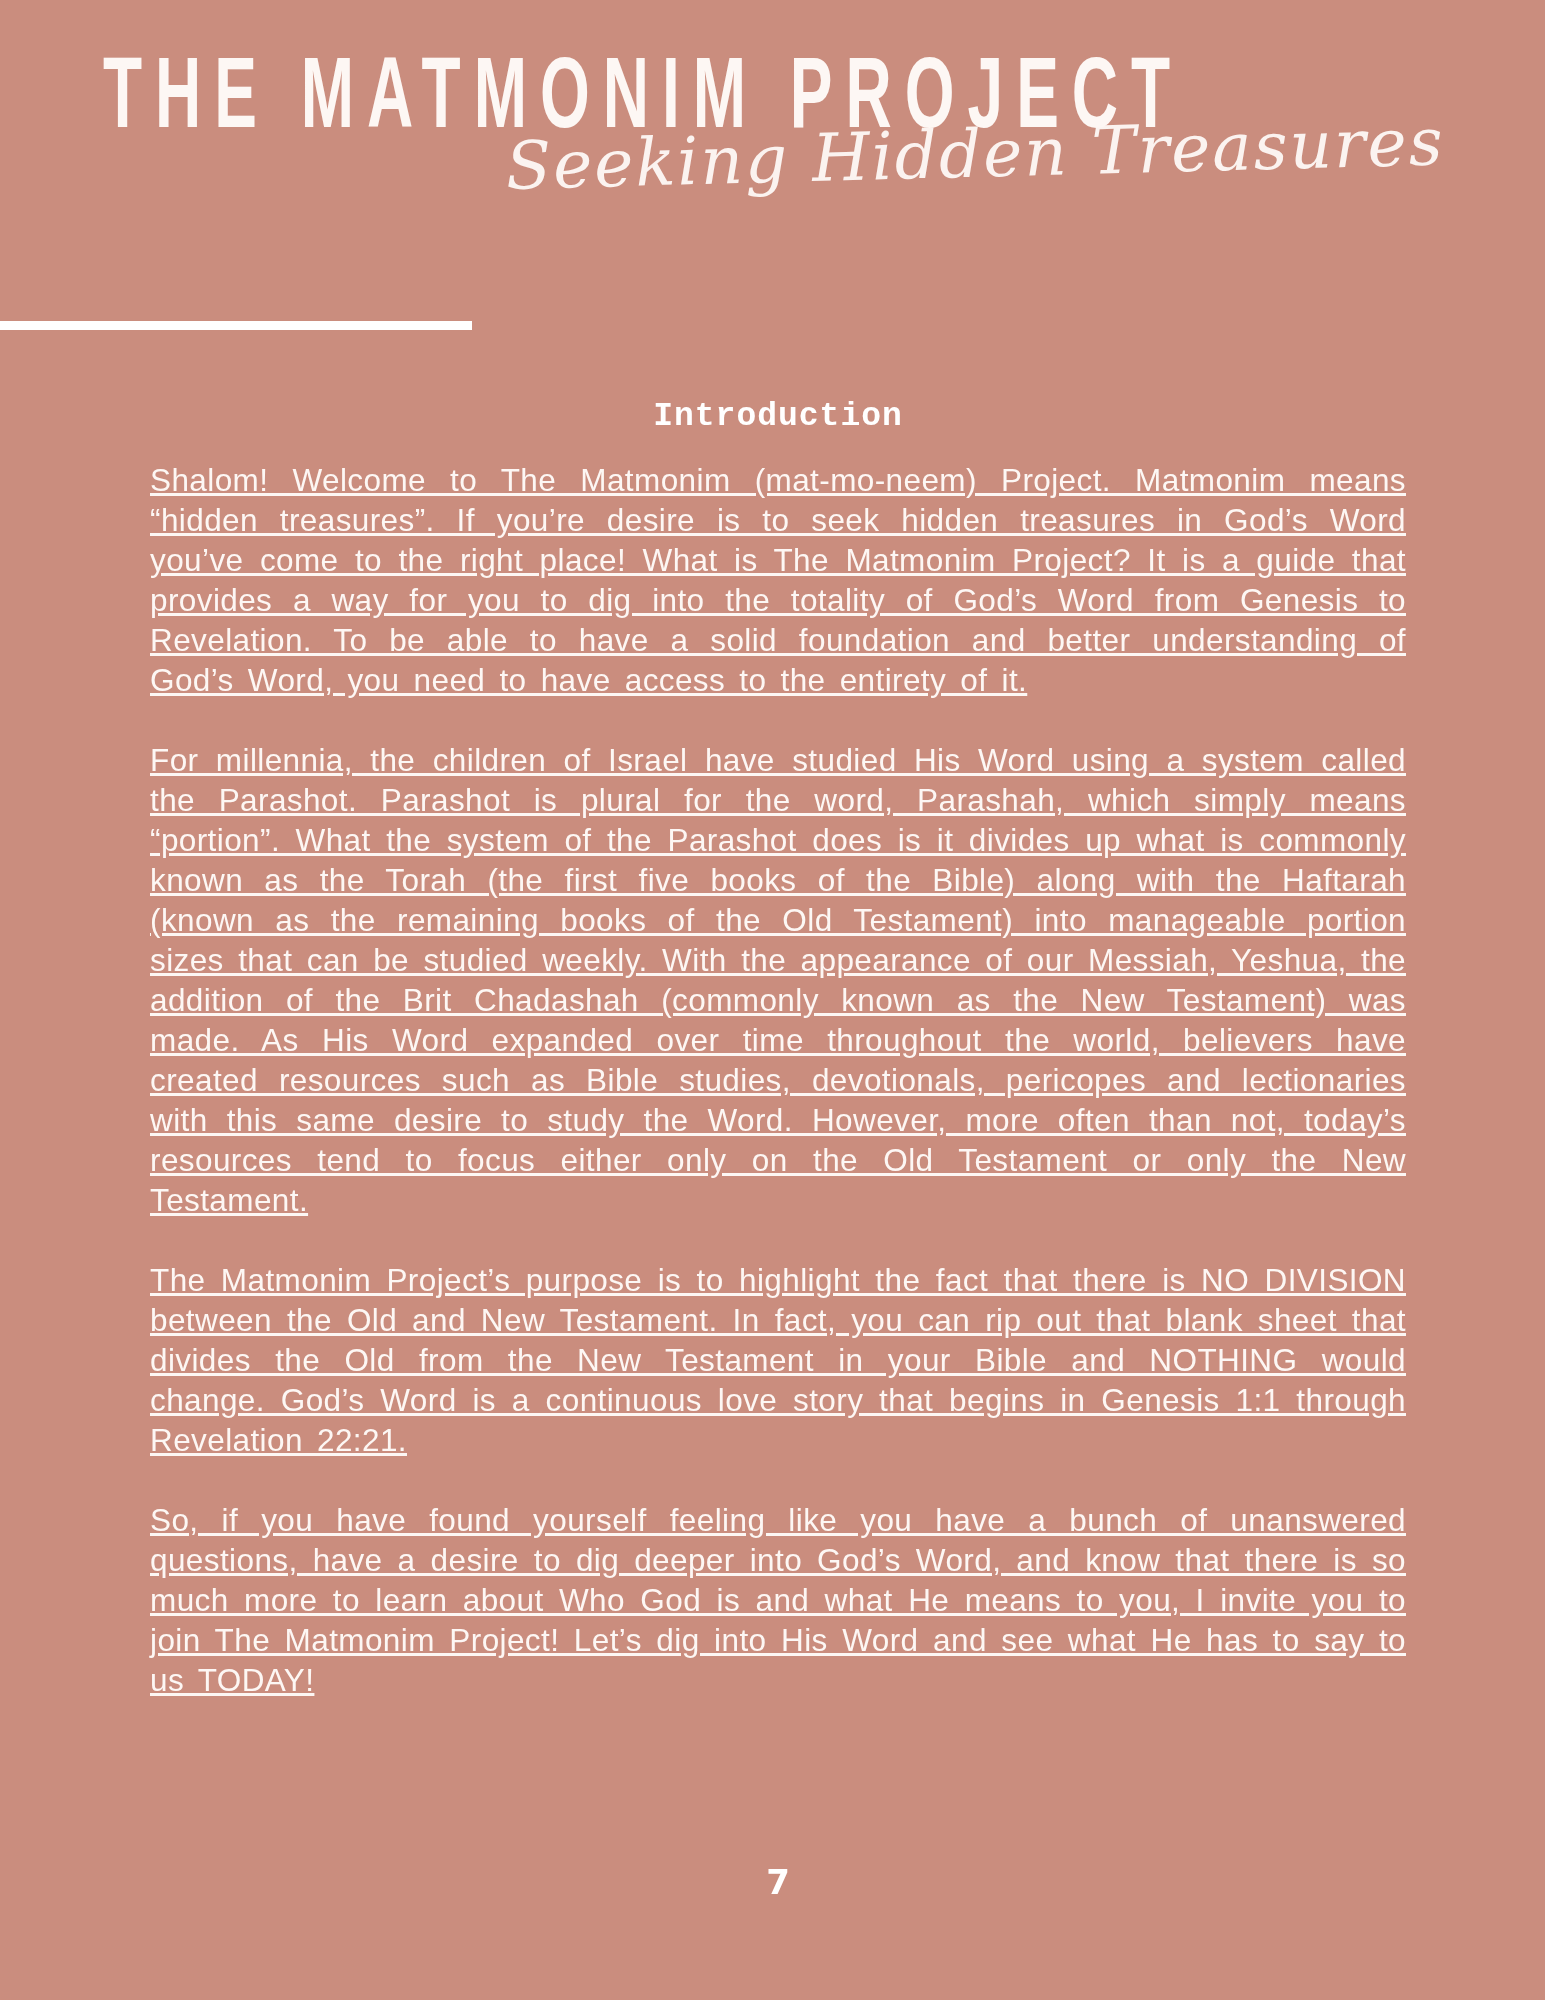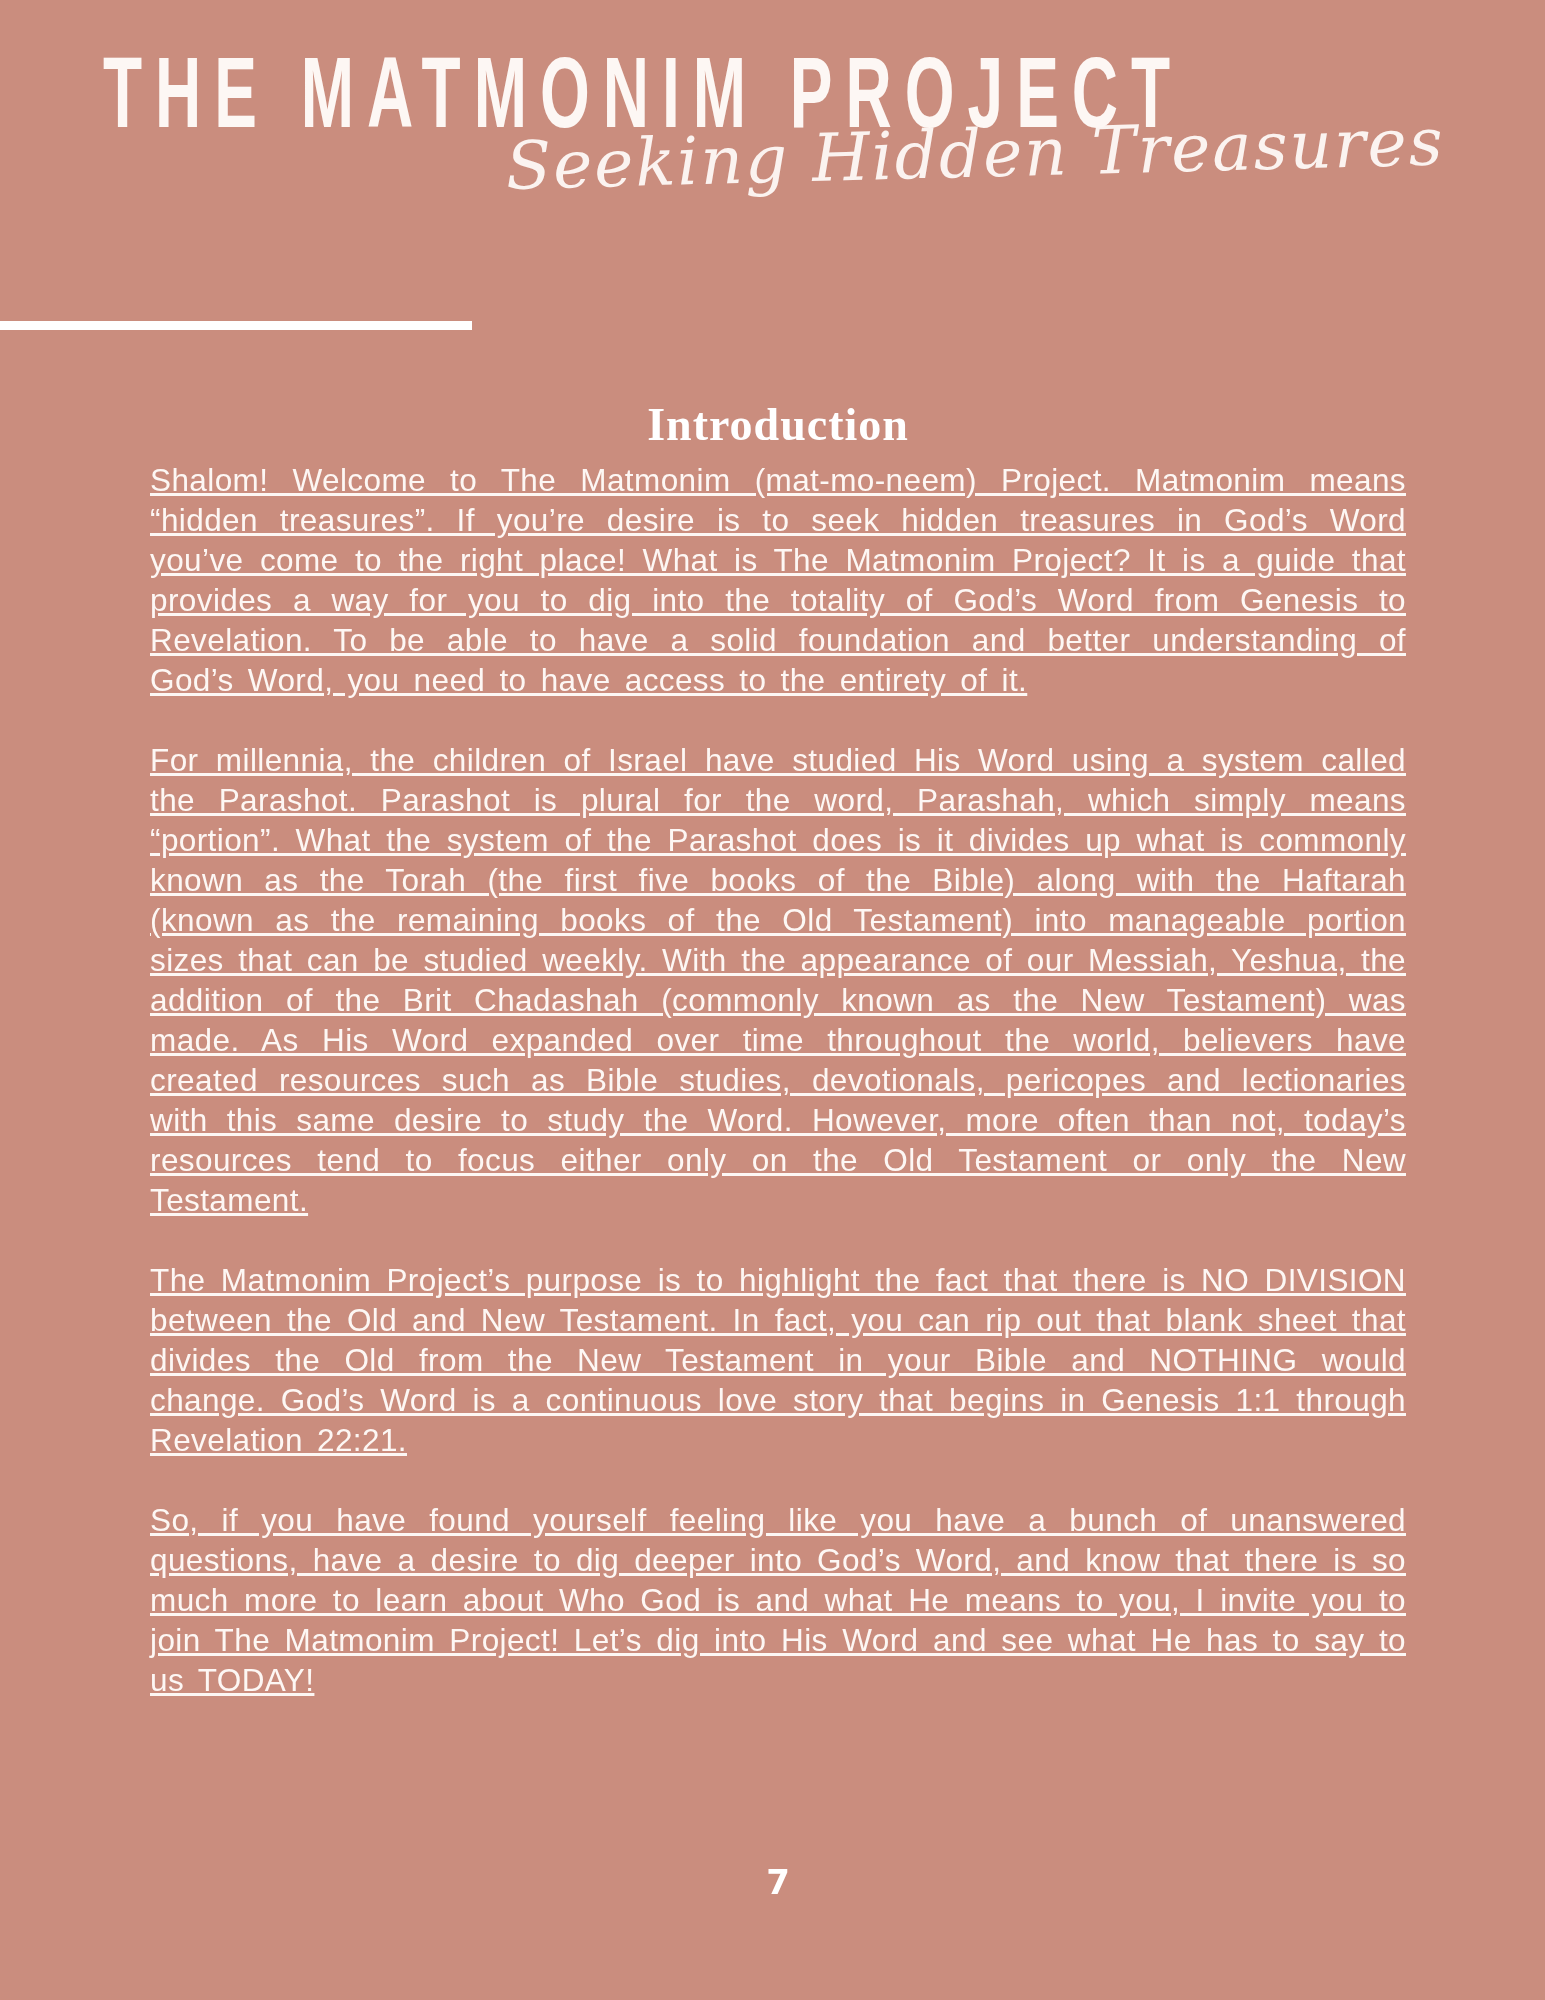--- a/index.html
+++ b/index.html
@@ -52,23 +52,23 @@
     width:472px;
     height:9px;
     background:#ffffff;
   }
   .section-heading{
     position:absolute;
     left:150px;
     top:398px;
     width:1256px;
     text-align:center;
-    font-family:Liberation Serif, serif;
+    font-family:Liberation Mono, monospace;
     font-weight:bold;
-    font-size:46px;
+    font-size:33px;
     letter-spacing:1px;
     color:#ffffff;
   }
   .content{
     position:absolute;
     left:150px;
     top:460px;
     width:1256px;
     font-family:"Liberation Sans",sans-serif;
     font-weight:300;

